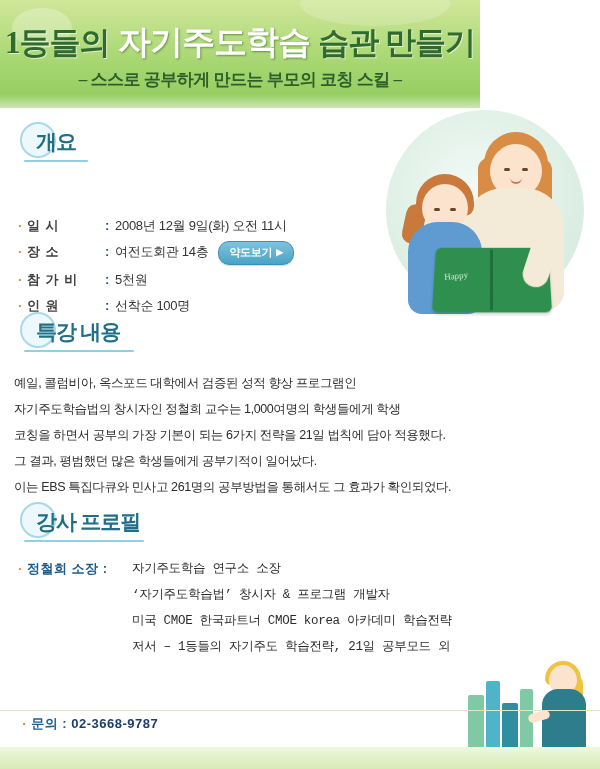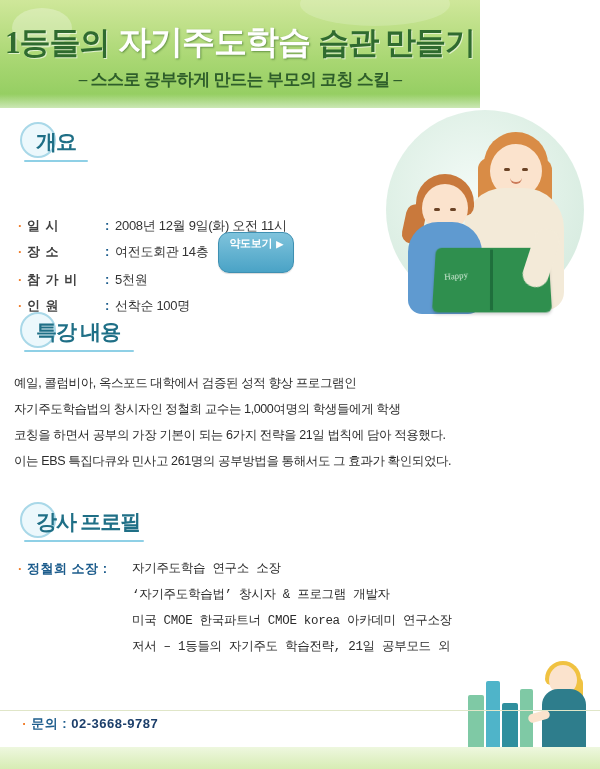--- a/index.html
+++ b/index.html
@@ -108,21 +108,21 @@
   .icolon{ color:#1c5c8c; font-weight:bold; margin-right:6px; }
   .ival{ color:#333; }
 
   .map-btn{
     display:inline-flex; align-items:center; gap:4px;
     margin-left:10px;
     background:linear-gradient(180deg,#7fc3dc 0%,#4aa3c6 100%);
     border:1px solid #3e90b2;
     border-radius:11px;
     color:#ffffff; font-size:11px; font-weight:bold;
-    padding:3px 10px 21px 10px;
+    padding:3px 10px 4px 10px;
     letter-spacing:-0.3px;
     box-shadow:0 1px 1px rgba(0,0,0,0.15);
     cursor:pointer;
     vertical-align:middle;
   }
   .map-btn .arrow{ font-size:9px; }
 
   
   .para{
     position:absolute; left:14px; width:520px;
@@ -324,35 +324,36 @@
   <div class="sec-head" style="left:30px; top:318px;">
     <div class="sec-bubble"></div>
     <div class="sec-text">특강 내용</div>
   </div>
   <div class="sec-underline" style="left:24px; top:350px; width:110px;"></div>
 
   <div class="para" style="top:370px;">
     <div>예일, 콜럼비아, 옥스포드 대학에서 검증된 성적 향상 프로그램인</div>
     <div>자기주도학습법의 창시자인 정철희 교수는 1,000여명의 학생들에게 학생</div>
     <div>코칭을 하면서 공부의 가장 기본이 되는 6가지 전략을 21일 법칙에 담아 적용했다.</div>
+    <div>그 결과, 평범했던 많은 학생들에게 공부기적이 일어났다.</div>
     <div>이는 EBS 특집다큐와 민사고 261명의 공부방법을 통해서도 그 효과가 확인되었다.</div>
   </div>
 
   <div class="sec-head" style="left:30px; top:508px;">
     <div class="sec-bubble"></div>
     <div class="sec-text">강사 프로필</div>
   </div>
   <div class="sec-underline" style="left:24px; top:540px; width:120px;"></div>
 
   <div class="prof-title" style="left:18px; top:560px;">
     <span class="bullet">·</span><span>정철희 소장 :</span>
   </div>
   <div class="prof-line" style="left:132px; top:560px;">자기주도학습 연구소 소장</div>
   <div class="prof-line" style="left:132px; top:586px;">‘자기주도학습법’ 창시자 &amp; 프로그램 개발자</div>
-  <div class="prof-line" style="left:132px; top:612px;">미국 CMOE 한국파트너 CMOE korea 아카데미 연구소장</div>
+  <div class="prof-line" style="left:132px; top:612px;">미국 CMOE 한국파트너 CMOE korea 아카데미 학습전략</div>
   <div class="prof-line" style="left:132px; top:638px;">저서 – 1등들의 자기주도 학습전략, 21일 공부모드 외</div>
 
   <div class="illus2">
     <div class="bk bk1"></div>
     <div class="bk bk2"></div>
     <div class="bk bk3"></div>
     <div class="bk bk4"></div>
     <div class="t2-hair"></div>
     <div class="t2-hair2"></div>
     <div class="t2-head"></div>

